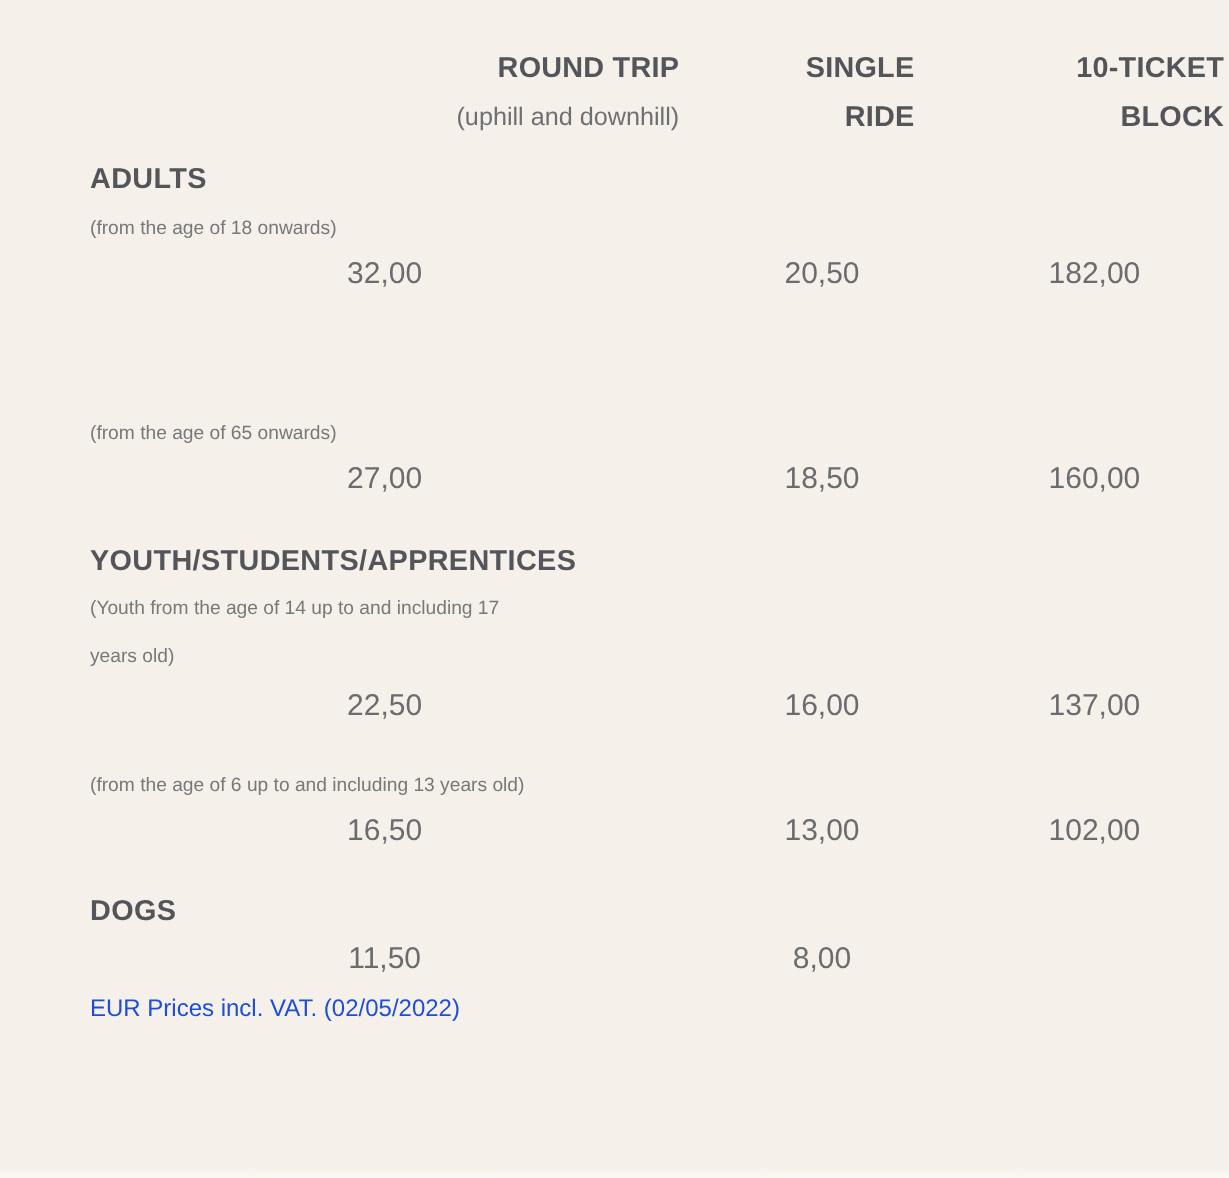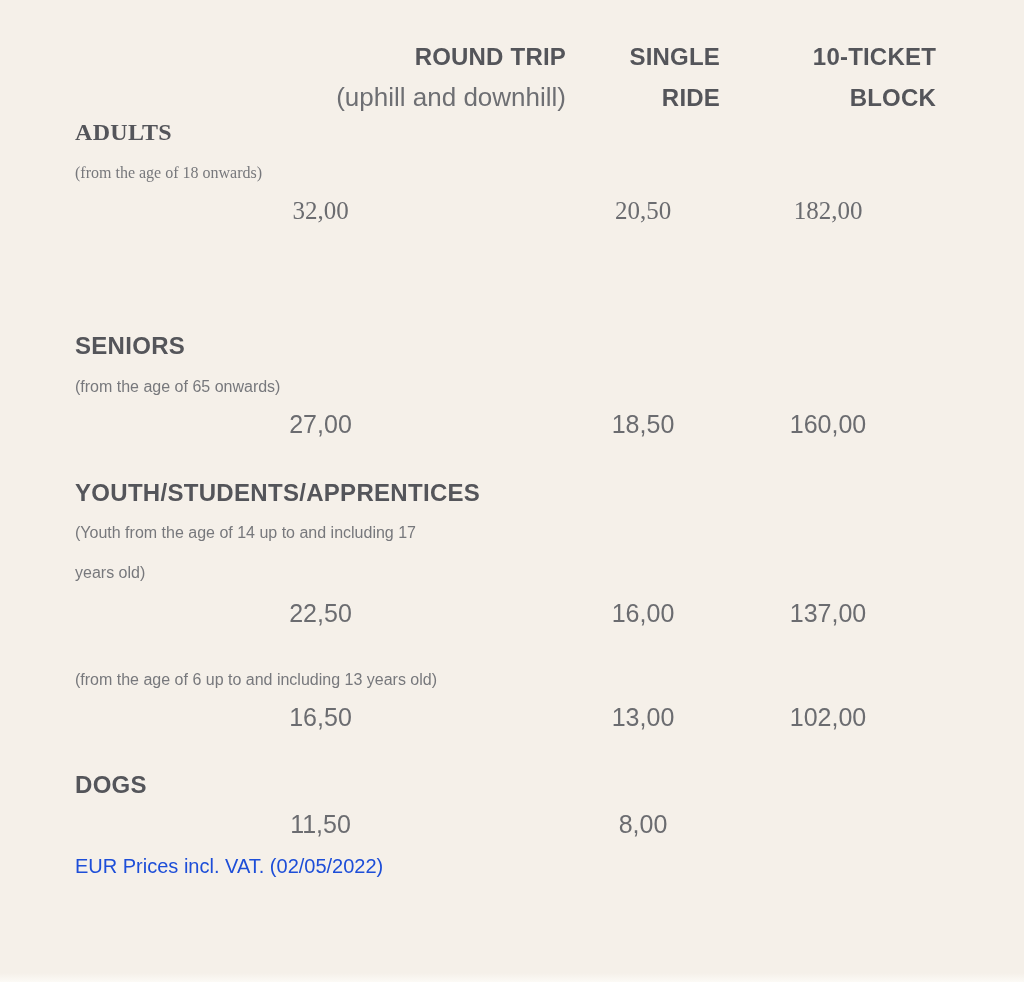--- a/index.html
+++ b/index.html
@@ -13,38 +13,39 @@
     height: 982px;
     background: #f5f0e9;
     font-family: "Liberation Sans", sans-serif;
     box-sizing: border-box;
     padding: 36px 88px 0 75px;
     overflow: hidden;
   }
   .grid-row {
     display: grid;
     grid-template-columns: 491px 154px 216px;
+    gap: 42px;
   }
   .hcell {
     text-align: right;
     font-weight: bold;
     font-size: 24px;
     line-height: 41px;
     color: #54555a;
     letter-spacing: 0.2px;
   }
   .hline { display: block; }
   .hline.sub-regular {
     font-weight: 400;
-    font-size: 26px;
+    font-size: 21px;
     color: #6e6f73;
     letter-spacing: 0;
   }
   .section { margin: 0; }
-  .sec-adults   { margin-top: 2px; font-family: Liberation Serif, serif; }
+  .sec-adults   { margin-top: 20px; }
   .sec-seniors  { margin-top: 111px; }
   .sec-youth    { margin-top: 44px; }
   .sec-children { margin-top: 44px; }
   .sec-dogs     { margin-top: 43px; }
   .cat {
     font-size: 24px;
     line-height: 24px;
     font-weight: bold;
     color: #54555a;
     letter-spacing: 0.3px;
@@ -108,21 +109,20 @@
     <h2 class="cat">ADULTS</h2>
     <p class="desc">(from the age of 18 onwards)</p>
     <div class="grid-row price-row">
       <span class="price">32,00</span>
       <span class="price">20,50</span>
       <span class="price">182,00</span>
     </div>
   </div>
 
   <div class="section sec-seniors">
-    <h2 class="cat">SENIORS</h2>
     <p class="desc">(from the age of 65 onwards)</p>
     <div class="grid-row price-row">
       <span class="price">27,00</span>
       <span class="price">18,50</span>
       <span class="price">160,00</span>
     </div>
   </div>
 
   <div class="section sec-youth">
     <h2 class="cat">YOUTH/STUDENTS/APPRENTICES</h2>

